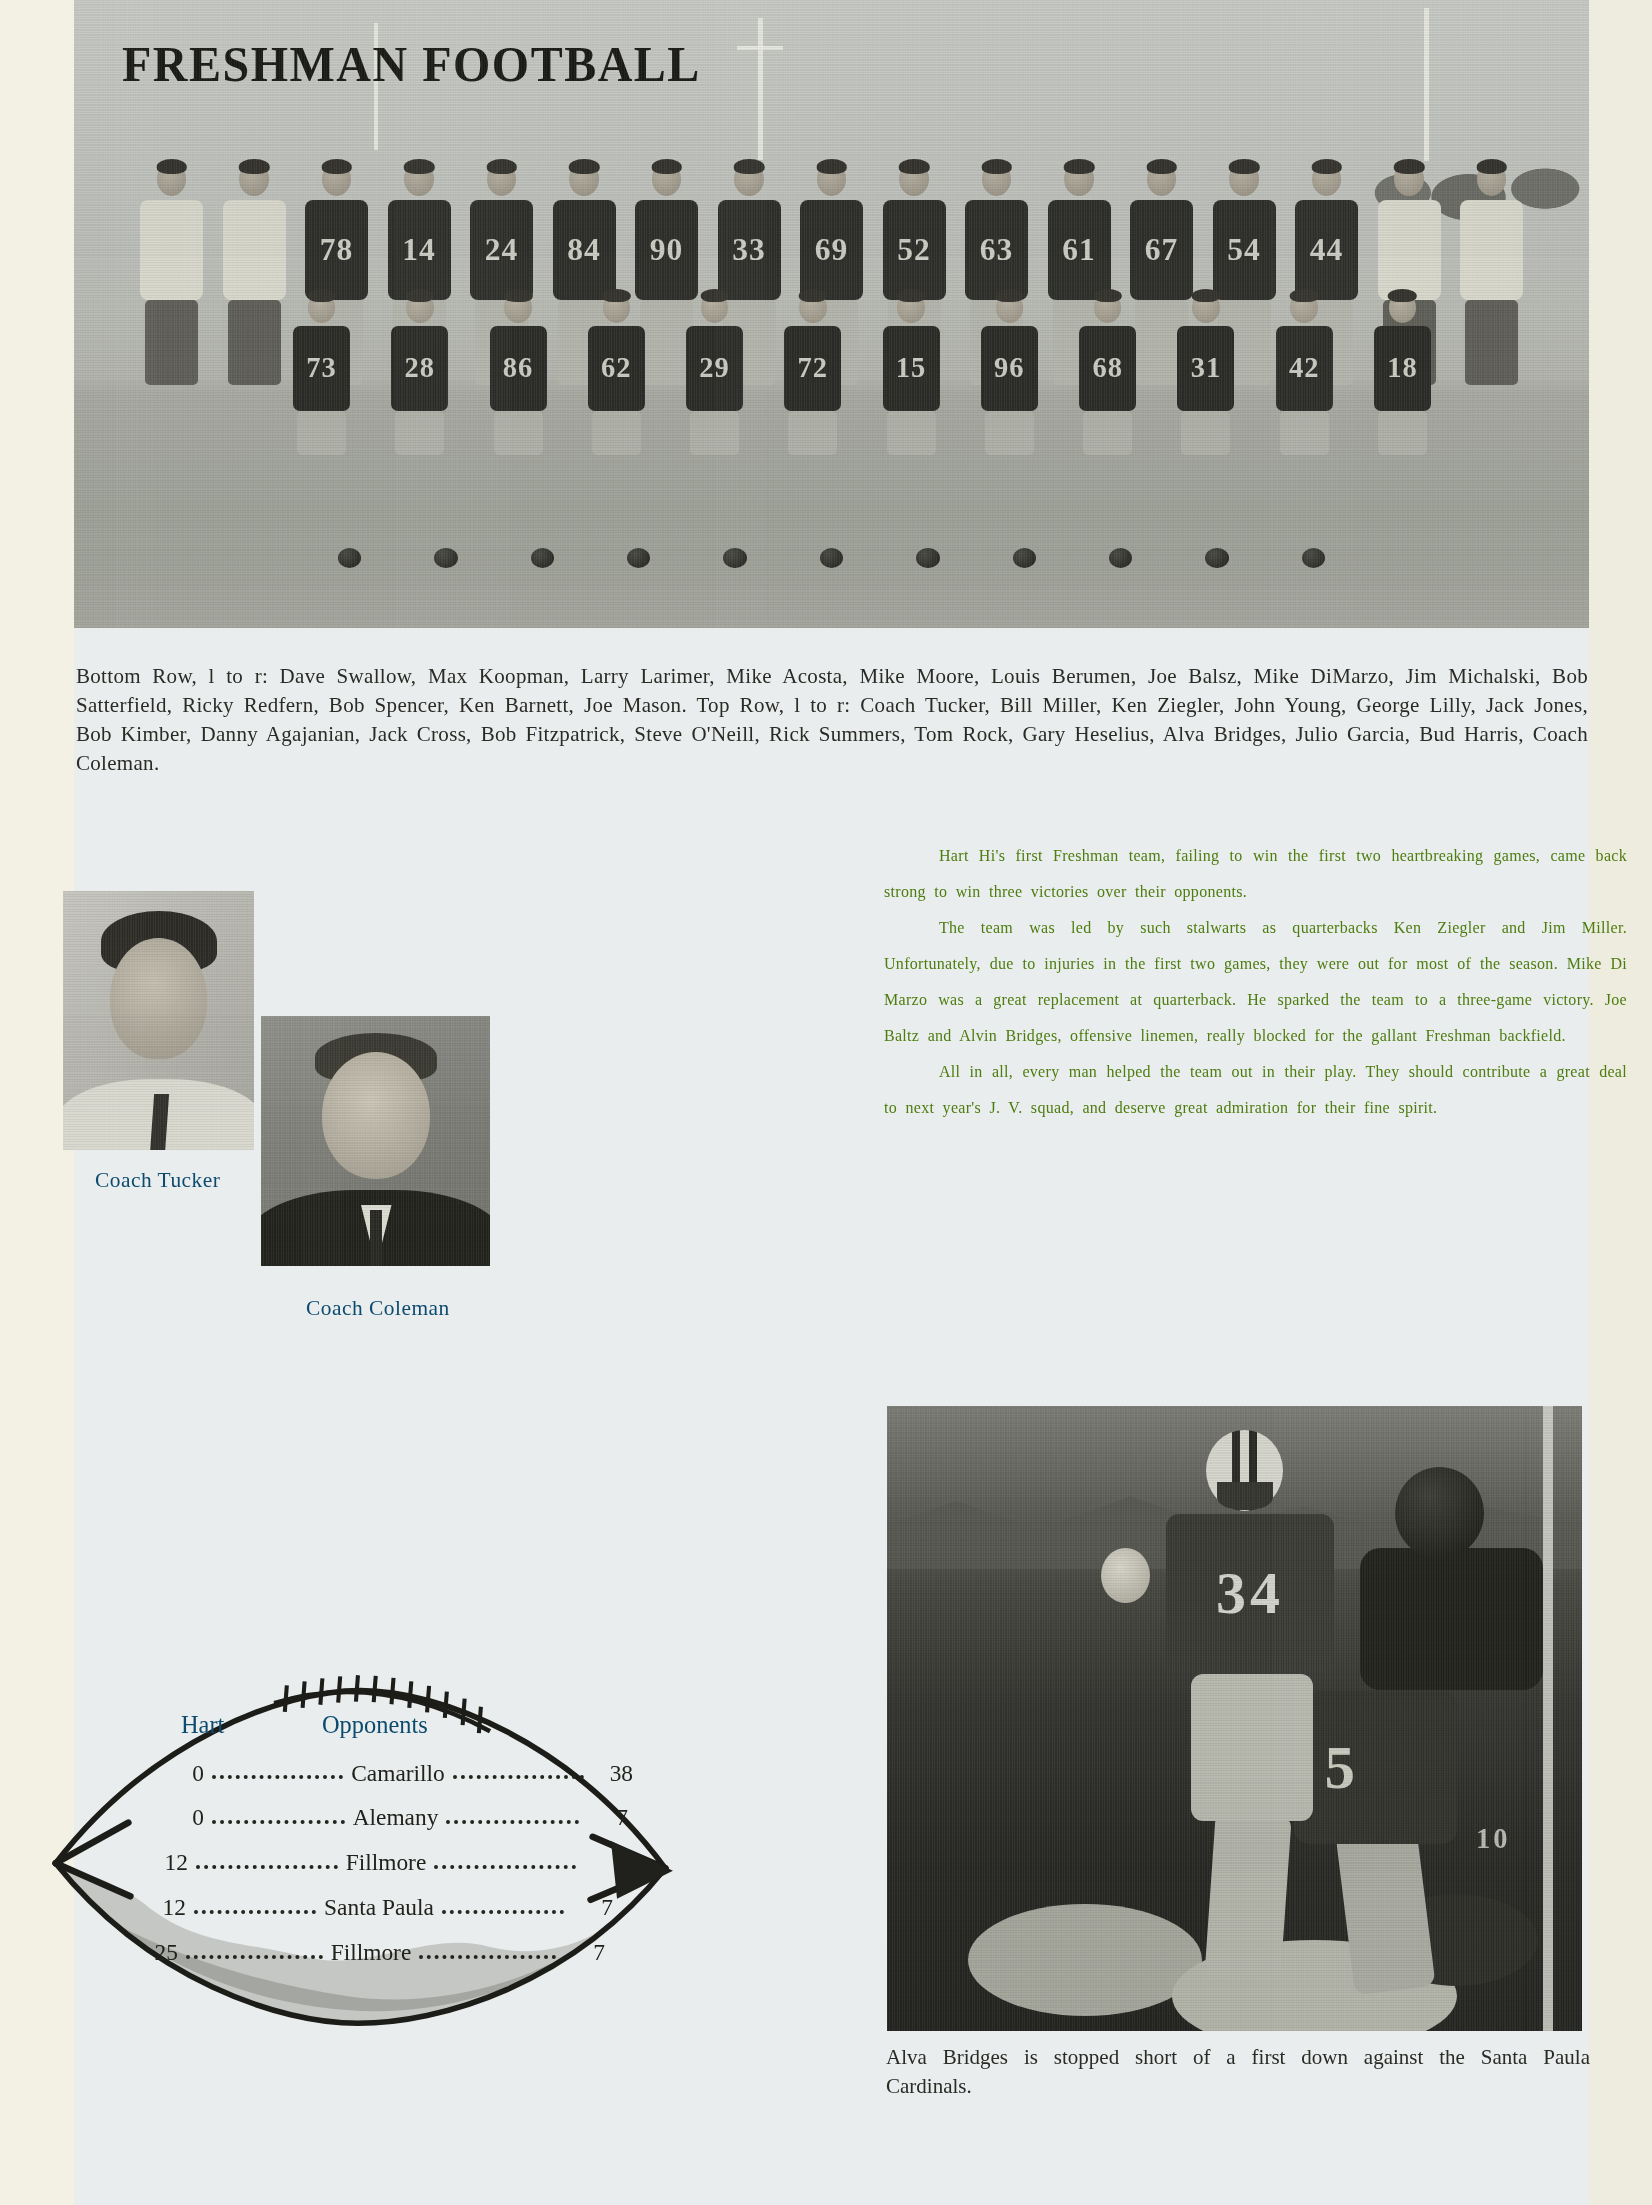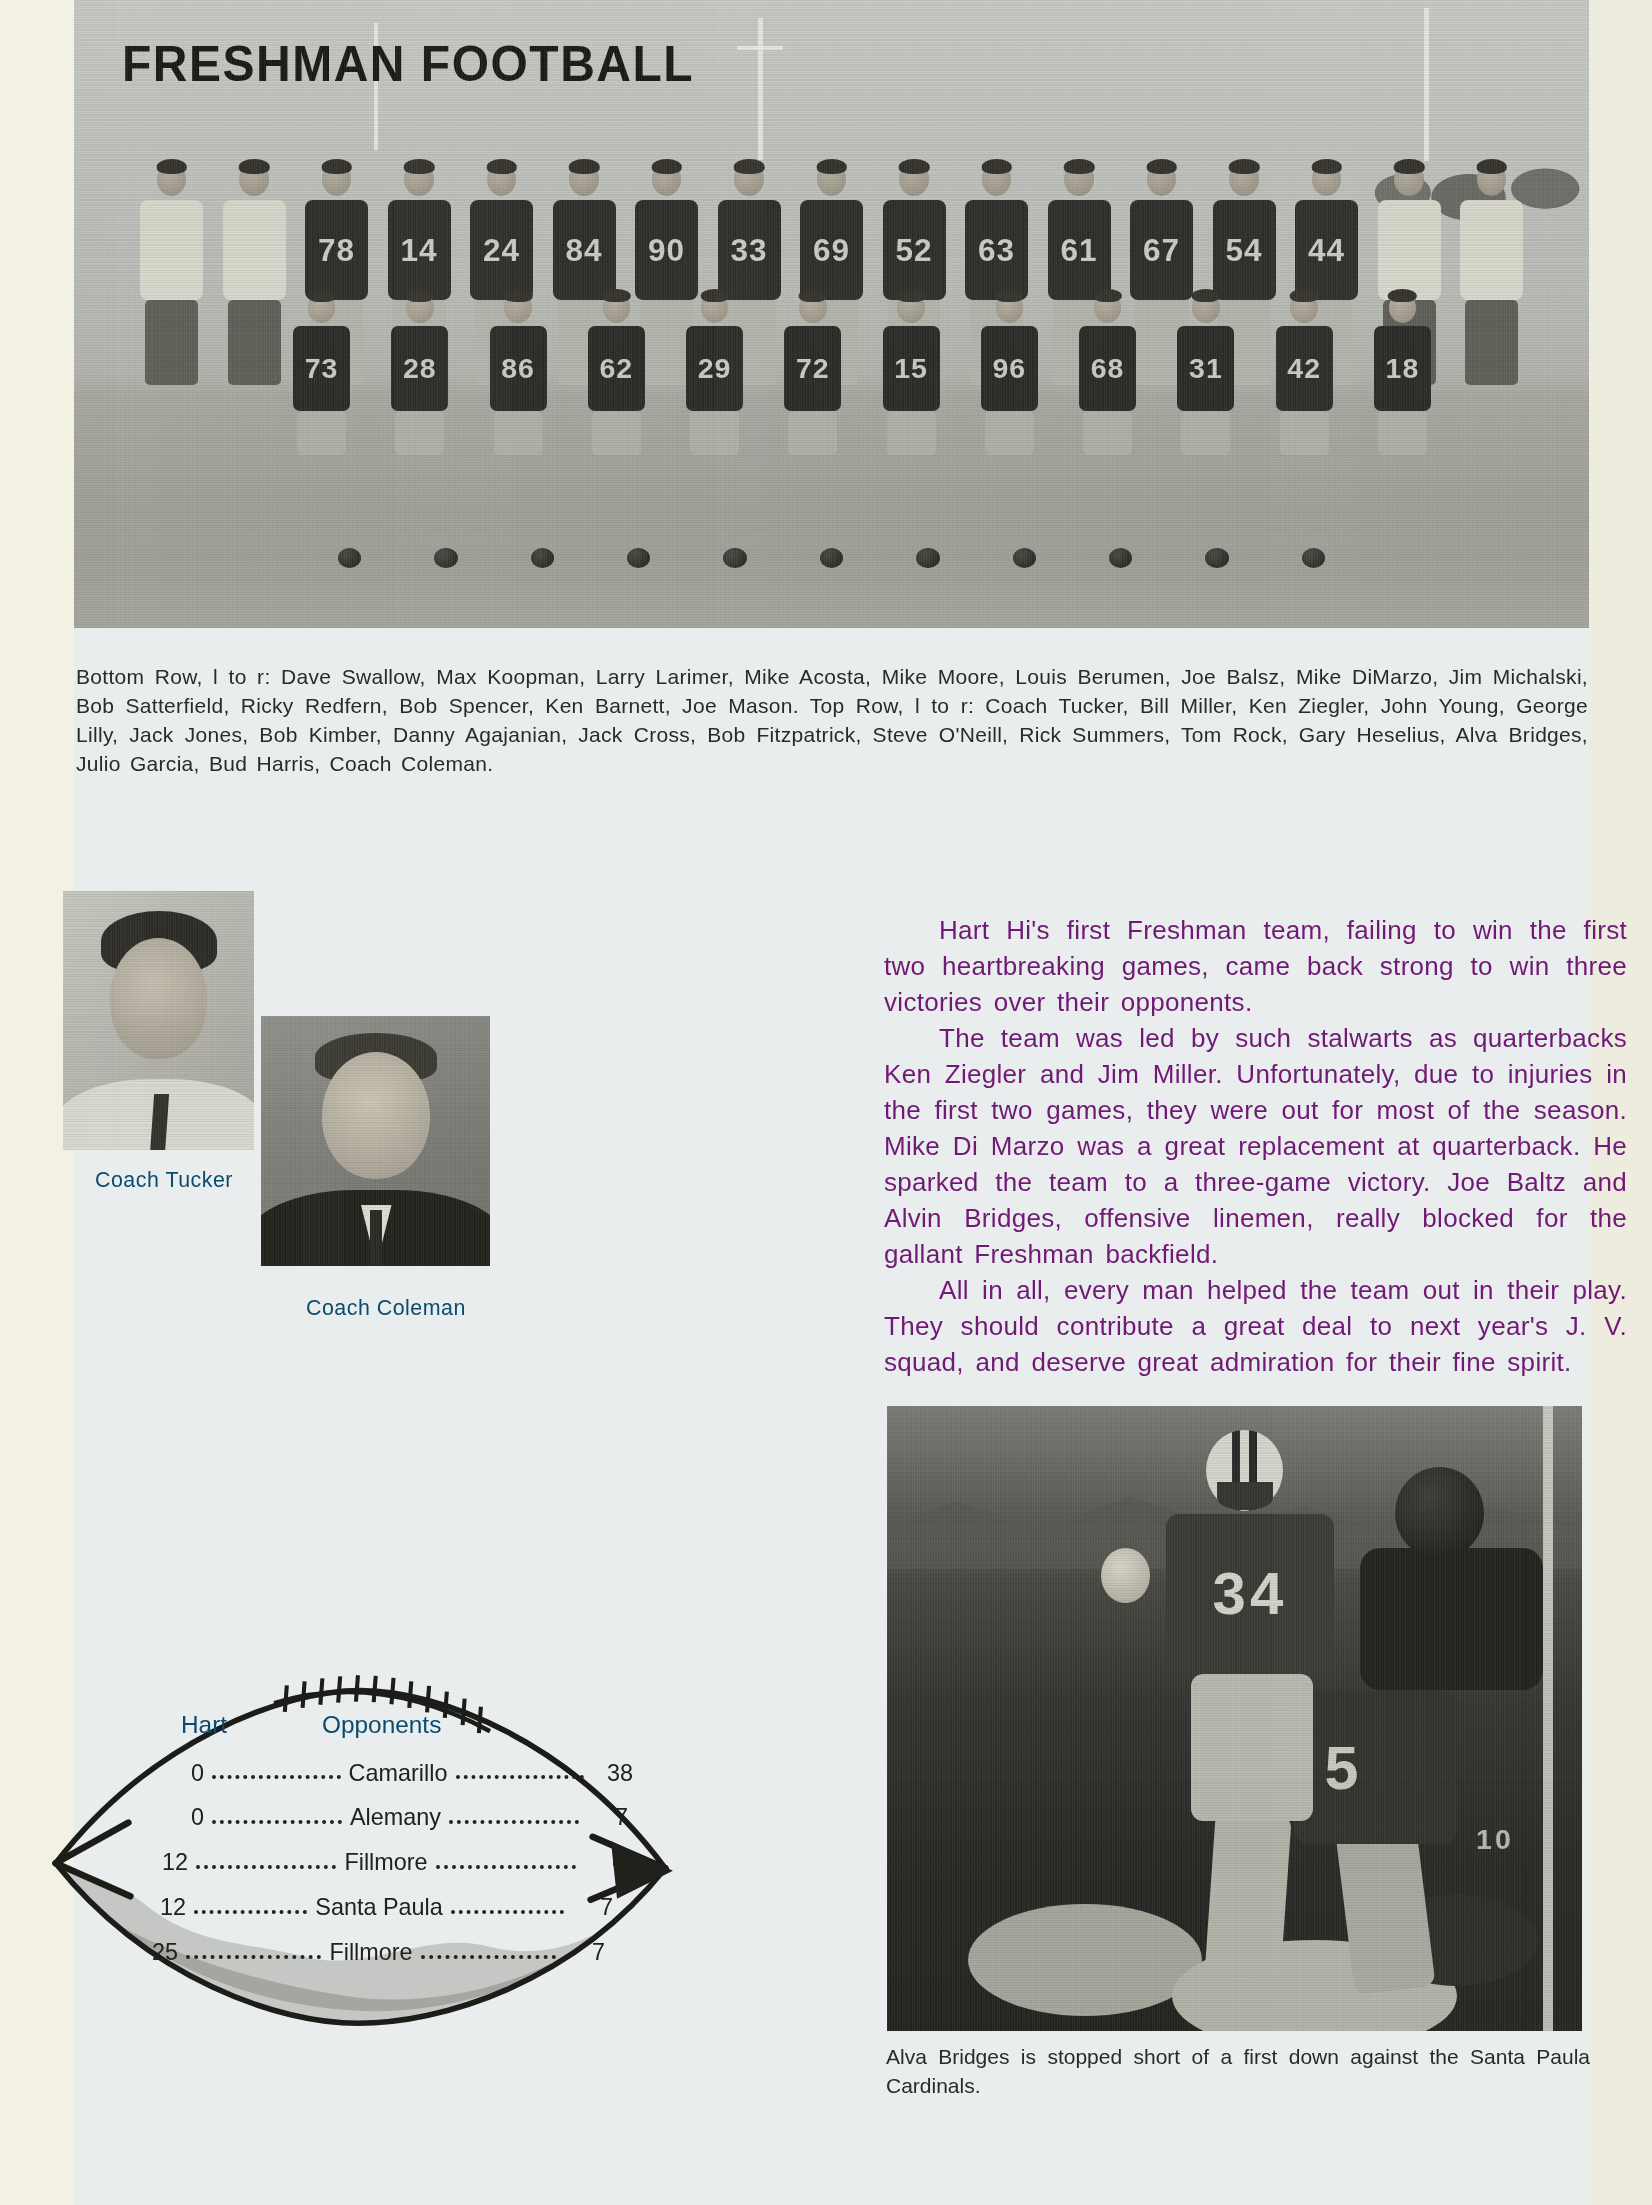--- a/index.html
+++ b/index.html
@@ -1,19 +1,19 @@
 <!DOCTYPE html>
 <html style="font-size:8.1px"><head>
 <meta charset="utf-8">
 <style>
   html,body{margin:0;padding:0;background:#d8dcdc;}
   #page{
     position:relative;width:1652px;height:2205px;margin:0 auto;
     background:#e9eded;overflow:hidden;
-    font-family:Liberation Sans, sans-serif;color:#26261f;
+    font-family:Liberation Serif, serif;color:#26261f;
   }
   .strip-left{position:absolute;left:0;top:0;width:74px;height:100%;background:#f3f1e3;}
   .strip-right{position:absolute;left:1589px;top:0;width:63px;height:100%;background:#eeecdf;}
 
   
   .team-photo{
     position:absolute;left:74px;top:0;width:1515px;height:628px;
     background:linear-gradient(180deg,#c7c9c4 0%,#bcbeb9 38%,#b0b2ab 60%,#a6a8a0 63%,#9da097 82%,#a3a59c 100%);
     overflow:hidden;
   }
@@ -74,22 +74,22 @@
   .coleman{left:261px;top:1016px;width:229px;height:250px;background:linear-gradient(160deg,#8f908a 0%,#7f807a 45%,#6f7069 100%);}
   .coleman .face{position:absolute;left:61px;top:36px;width:108px;height:127px;border-radius:50% 50% 48% 48%;background:radial-gradient(circle at 45% 40%,#cbc5b6,#a09b8d);}
   .coleman .hairline{position:absolute;left:54px;top:17.3px;width:122px;height:49px;border-radius:50% 50% 30% 30%;background:#3b3a33;}
   .coleman .suit{position:absolute;left:-15.3px;bottom:-46px;width:259px;height:122px;border-radius:42% 42% 0 0;background:#23231d;}
   .coleman .shirtv{position:absolute;left:100px;bottom:0px;width:30.5px;height:61px;background:#dddcd2;clip-path:polygon(0 0,100% 0,50% 100%);}
   .coleman .tie{position:absolute;left:109px;bottom:0px;width:12.2px;height:56px;background:#2a2a24;}
   .coach-label{position:absolute;font-size:21.4px;letter-spacing:0.5px;color:#0c4a6e;}
   .label-tucker{left:95px;top:1168px;}
   .label-coleman{left:306px;top:1296px;}
 
-  .article{position:absolute;left:884px;top:912px;width:743px;
-    font-size:26px;line-height:36px;text-align:justify;word-spacing:4.1px;letter-spacing:0.3px;color:#701a75;}
+  .article{position:absolute;left:884px;top:838px;width:743px;
+    font-size:16px;line-height:36px;text-align:justify;word-spacing:4.1px;letter-spacing:0.3px;color:#4d7c0f;}
   .article p{margin:0;text-indent:55px;}
 
   
   .football{position:absolute;left:43px;top:1660px;width:635px;height:376px;}
   .football svg{position:absolute;left:0;top:0;}
   .fb-header{position:absolute;font-size:24.4px;color:#0c4a6e;}
   .fb-hart{left:138px;top:51px;}
   .fb-opp{left:279px;top:51px;}
   .score-rows{position:absolute;left:0;top:98px;width:100%;}
   .score-row{display:flex;align-items:flex-end;height:28.5px;margin-bottom:16.3px;font-size:23.4px;color:#22221c;}

